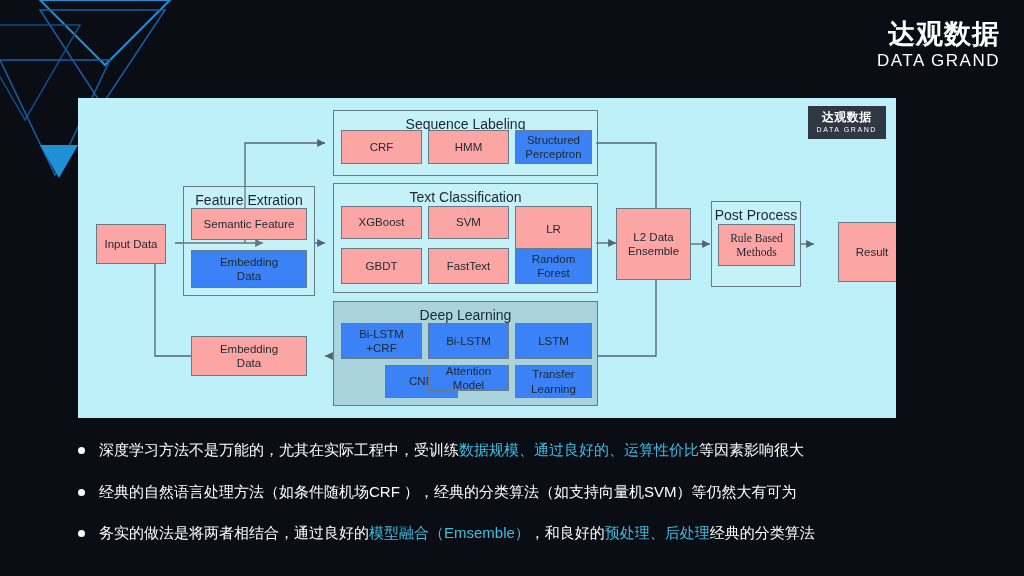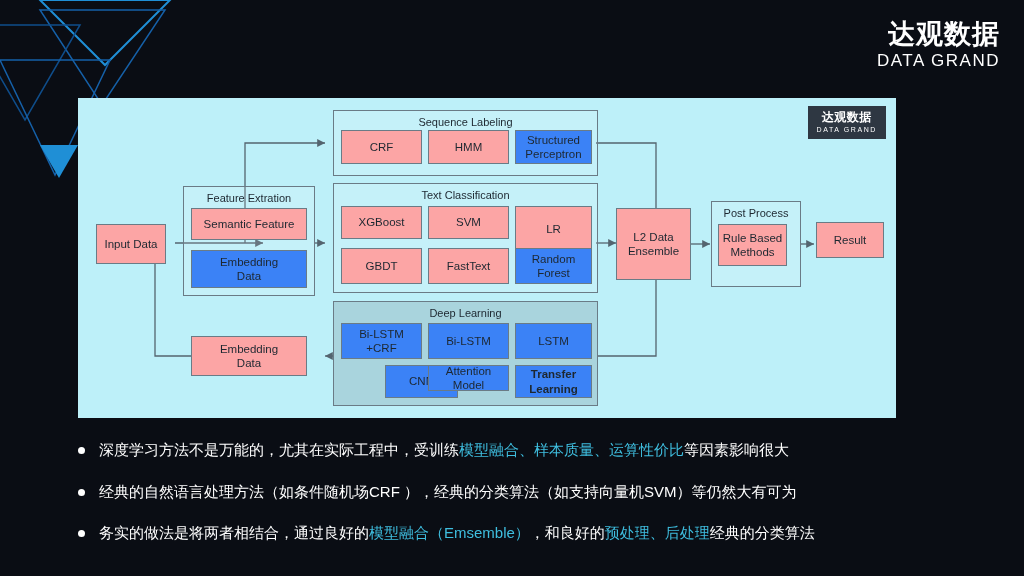--- a/index.html
+++ b/index.html
@@ -92,21 +92,21 @@
     box-sizing: border-box;
     border: 1px solid #6a7b86;
     background: rgba(255,255,255,0.12);
   }
   .group.shadedgrp { background: #a9d4dd; }
   .group-title {
     position: absolute;
     width: 100%;
     text-align: center;
     top: 5px;
-    font-size: 11px;
+    font-size: 14px;
     color: #1d2730;
   }
 
   svg.arrows {
     position: absolute;
     left: 0; top: 0;
     width: 818px; height: 320px;
     pointer-events: none;
   }
 
@@ -222,39 +222,39 @@
   <div class="group shadedgrp" style="left:255px; top:203px; width:265px; height:105px;">
     <div class="group-title">Deep Learning</div>
   </div>
   <div class="node shaded" style="left:263px; top:225px; width:81px; height:36px; white-space:pre-line;">Bi-LSTM
 +CRF</div>
   <div class="node shaded" style="left:350px; top:225px; width:81px; height:36px;">Bi-LSTM</div>
   <div class="node shaded" style="left:437px; top:225px; width:77px; height:36px;">LSTM</div>
   <div class="node shaded" style="left:263px; top:267px; width:73px; height:33px;margin-left:44px;">CNN</div>
   <div class="node shaded" style="left:350px; top:267px; width:81px; height:26px; white-space:pre-line;">Attention
 Model</div>
-  <div class="node shaded" style="left:437px; top:267px; width:77px; height:33px; white-space:pre-line;font-weight:bold;">Transfer
+  <div class="node shaded" style="left:437px; top:267px; width:77px; height:33px; white-space:pre-line;">Transfer
 Learning</div>
 
   <div class="node" style="left:538px; top:110px; width:75px; height:72px; white-space:pre-line;">L2 Data
 Ensemble</div>
 
   <div class="group" style="left:633px; top:103px; width:90px; height:86px;">
     <div class="group-title">Post Process</div>
   </div>
-  <div class="node" style="left:640px; top:126px; width:69px; height:42px; white-space:pre-line;">Rule Based
+  <div class="node" style="left:640px; top:126px; width:77px; height:42px; white-space:pre-line;font-family:Liberation Serif, serif;">Rule Based
 Methods</div>
 
-  <div class="node" style="left:738px; top:124px; width:68px; height:36px;">Result</div>
+  <div class="node" style="left:760px; top:124px; width:68px; height:60px;">Result</div>
 </div>
 
 <div class="bullets">
   <div class="bullet">
     <span class="dot"></span>
-    <span class="txt"><span>深度学习方法不是万能的，尤其在实际工程中，受训练</span><span class="hl">模型融合、样本质量、运算性价比</span><span>等因素影响很大</span></span>
+    <span class="txt"><span>深度学习方法不是万能的，尤其在实际工程中，受训练</span><span class="hl">数据规模、通过良好的、运算性价比</span><span>等因素影响很大</span></span>
   </div>
   <div class="bullet">
     <span class="dot"></span>
     <span class="txt"><span>经典的自然语言处理方法（如条件随机场CRF ），经典的分类算法（如支持向量机SVM）等仍然大有可为</span></span>
   </div>
   <div class="bullet">
     <span class="dot"></span>
     <span class="txt"><span>务实的做法是将两者相结合，通过良好的</span><span class="hl">模型融合（Emsemble）</span><span>，和良好的</span><span class="hl">预处理、后处理</span><span>经典的分类算法</span></span>
   </div>
 </div>

